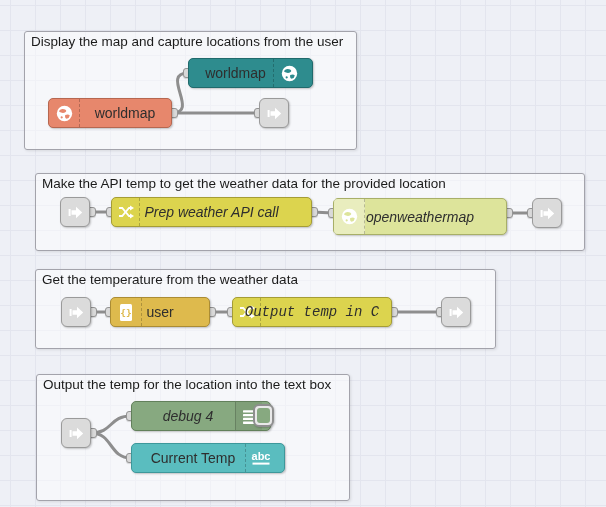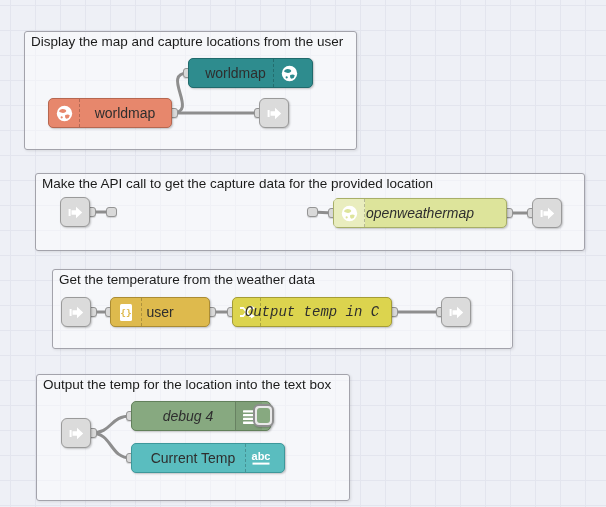--- a/index.html
+++ b/index.html
@@ -91,23 +91,23 @@
   }
 </style>
 </head>
 <body>
 
 <div id="canvas">
     <div class="group" style="left: 24px; top: 31px; width: 333px; height: 119px;">
       <span class="group-label">Display the map and capture locations from the user</span>
     </div>
     <div class="group" style="left: 35px; top: 173px; width: 550px; height: 78px;">
-      <span class="group-label">Make the API call to get the capture data for the provided location</span>
-    </div>
-    <div class="group" style="left: 35px; top: 269px; width: 461px; height: 80px; margin-left: 17px;">
+      <span class="group-label">Make the API temp to get the weather data for the provided location</span>
+    </div>
+    <div class="group" style="left: 35px; top: 269px; width: 461px; height: 80px;">
       <span class="group-label">Get the temperature from the weather data</span>
     </div>
     <div class="group" style="left: 36px; top: 374px; width: 314px; height: 127px;">
       <span class="group-label">Output the temp for the location into the text box</span>
     </div>
     <svg id="wires" width="606" height="507">
       <path d="M172,113 C200,113 160,73 188,73" stroke="#8e8e8e"></path>
       <path d="M172,113 L259,113" stroke="#8e8e8e"></path>
       <path d="M90,212 L111,212" stroke="#8e8e8e"></path>
       <path d="M312,212 L333,213" stroke="#8e8e8e"></path>
@@ -163,21 +163,34 @@
         <rect x="2.6" y="6" width="2" height="7" fill="#fff"></rect>
         <path fill="#fff" d="M5.5,7.3 L10,7.3 L10,3.8 L16.2,9.5 L10,15.2 L10,11.7 L5.5,11.7 Z"></path>
       </svg>
     </div>
     <div class="node link-node" style="left: 60px; top: 197px; width: 30px; height: 30px; background: rgb(219, 219, 219); border-color: rgb(154, 154, 154);">
       <svg width="19" height="19" viewBox="0 0 19 19">
         <rect x="2.6" y="6" width="2" height="7" fill="#fff"></rect>
         <path fill="#fff" d="M5.5,7.3 L10,7.3 L10,3.8 L16.2,9.5 L10,15.2 L10,11.7 L5.5,11.7 Z"></path>
       </svg>
     </div>
-    <div class="node" style="left: 333px; top: 198px; width: 174px; height: 30px; background: rgb(221, 228, 155); border-color: rgb(168, 175, 104);">
+    <div class="node" style="left: 111px; top: 197px; width: 201px; height: 30px; background: rgb(220, 212, 78); border-color: rgb(165, 157, 53);">
+      <div class="icon-region left" style="width: 27px;">
+        <svg width="16" height="16" viewBox="0 0 16 16">
+          <g stroke="#fff" stroke-width="1.8" fill="none">
+            <path d="M1,4 H4.2 L11,12 H12.6"></path>
+            <path d="M1,12 H4.2 L11,4 H12.6"></path>
+          </g>
+          <path d="M12,1.5 L16,4 L12,6.5 Z" fill="#fff"></path>
+          <path d="M12,9.5 L16,12 L12,14.5 Z" fill="#fff"></path>
+        </svg>
+      </div>
+      <span class="node-label italic" style="left: 0px; right: 0px;">Prep weather API call</span>
+    </div>
+    <div class="node" style="left: 333px; top: 198px; width: 174px; height: 37px; background: rgb(221, 228, 155); border-color: rgb(168, 175, 104);">
       <div class="icon-region left shade-light" style="width: 30px;">
         <svg width="17" height="17" viewBox="0 0 17 17">
           <circle cx="8.5" cy="8.5" r="7.7" fill="#fff"></circle>
           <path d="M3,6 Q5,3.2 8.2,4.3 Q11.4,5.4 9.6,7 Q7.6,8.6 5,7.6 Q2.7,6.9 3,6 Z" fill="#dde49b"></path>
           <path d="M9.2,10 Q12.2,8.8 13.8,10.4 Q13.3,13.2 10.6,13.8 Q8.6,13.1 9.2,10 Z" fill="#dde49b"></path>
           <path d="M4.8,11.4 Q6.4,10.9 6.9,12.4 Q6,14 4.6,13.1 Z" fill="#dde49b"></path>
         </svg>
       </div>
       <span class="node-label italic" style="left: 0px; right: 0px;">openweathermap</span>
     </div>

